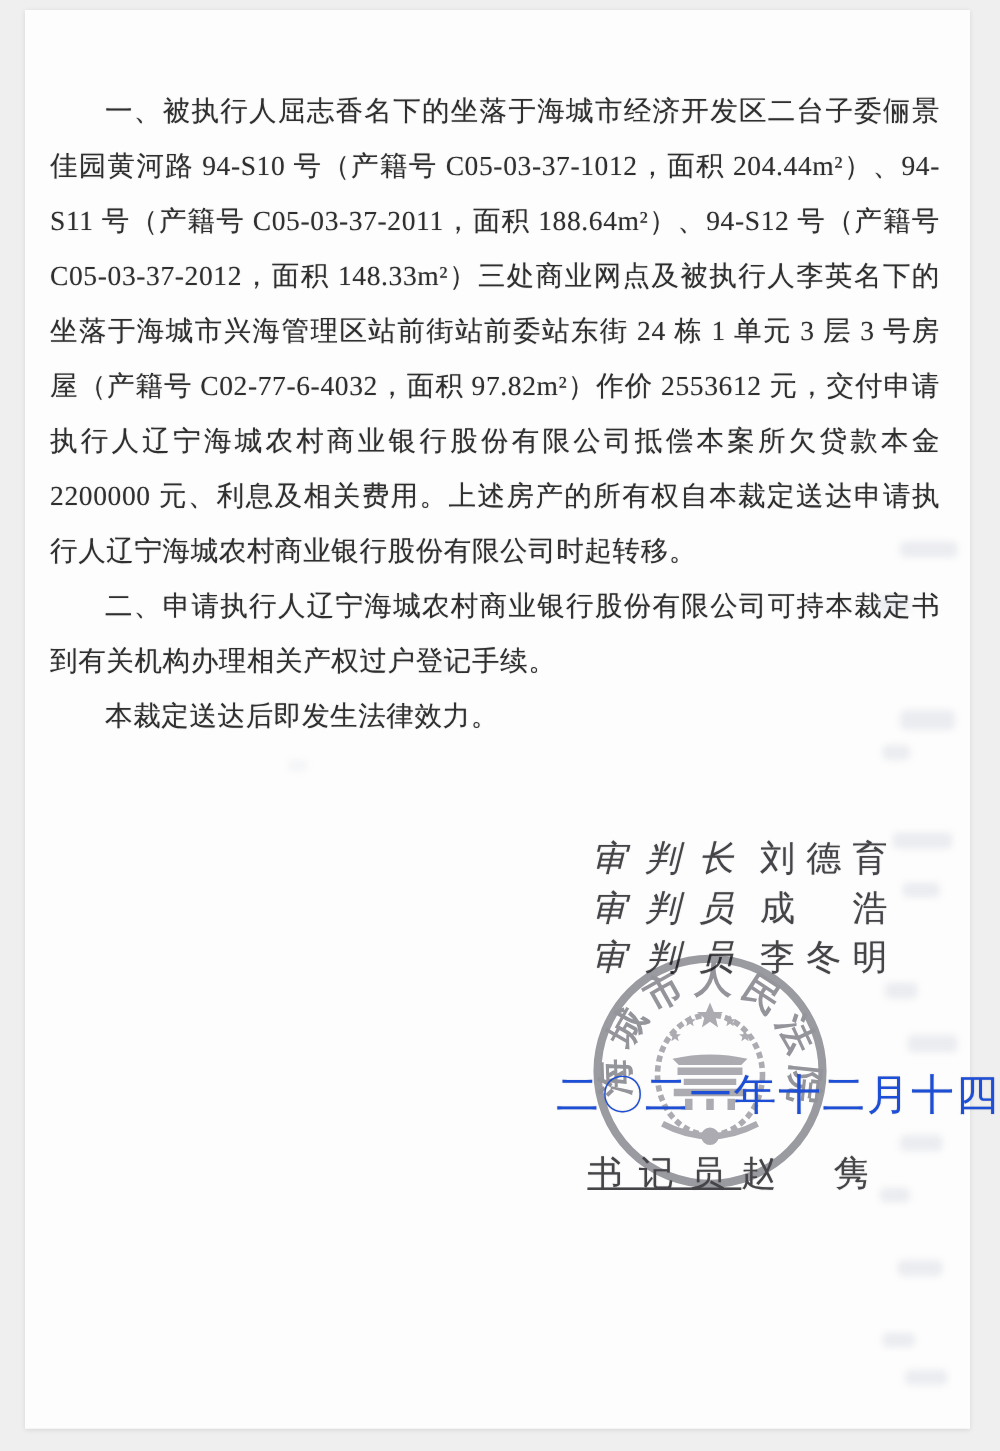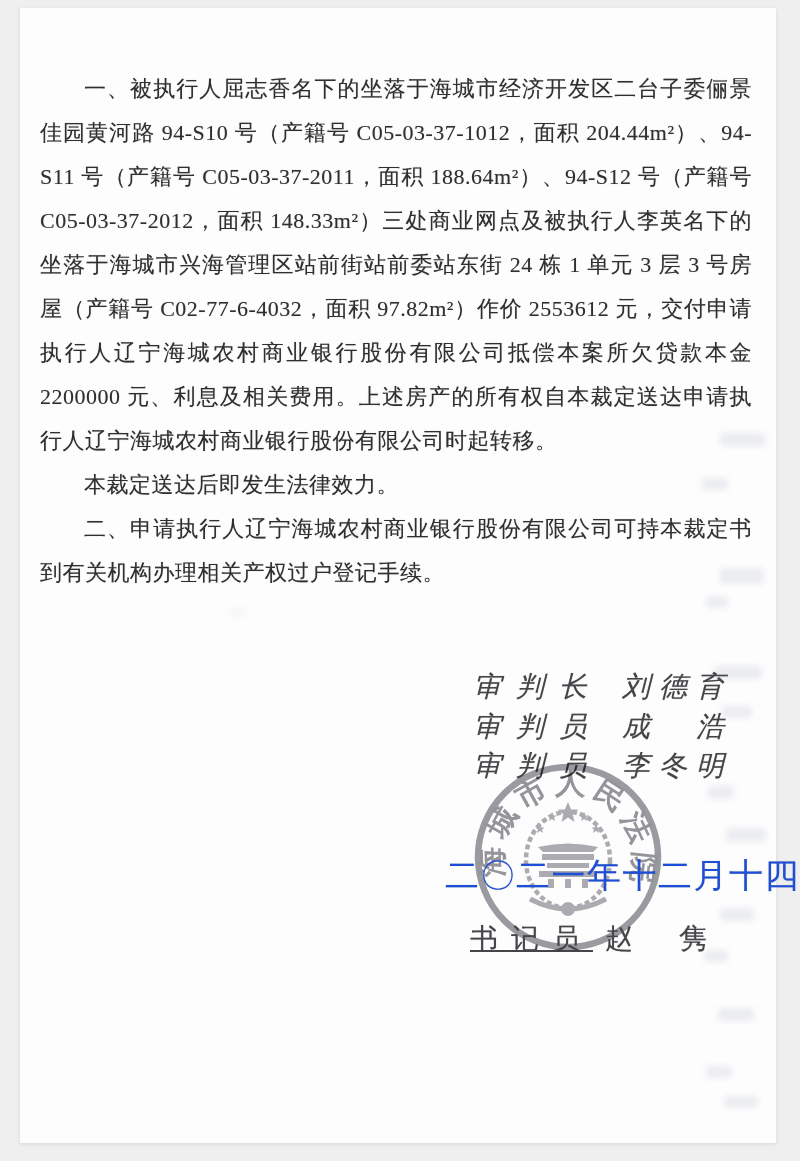--- a/index.html
+++ b/index.html
@@ -23,36 +23,36 @@
   }
   .body-text p{margin:0;text-indent:2em;}
   
   .sig-block{
     position:absolute;left:453px;top:660px;
     font-size:28px;color:#454549;
     text-shadow:0 0 1px rgba(60,60,60,0.4);
   }
   .sig-row{height:39.5px;white-space:nowrap;}
   .sig-role{letter-spacing:15px;font-style:italic;}
-  .sig-name{letter-spacing:9px;margin-left:20px;font-style:italic;}
+  .sig-name{letter-spacing:9px;margin-left:6px;}
   
   .date-line{
     position:absolute;left:425px;top:845px;
     font-size:34px;letter-spacing:1.5px;color:#1d4ed8;
     text-shadow:0 0 1px rgba(70,70,80,0.4);
     white-space:nowrap;z-index:3;
   }
   
   .clerk-line{
     position:absolute;left:450px;top:912px;
     font-size:28px;color:#454549;white-space:nowrap;
     text-shadow:0 0 1px rgba(60,60,60,0.4);z-index:3;
   }
   .clerk-role{letter-spacing:13px;text-decoration:underline;}
-  .clerk-name{letter-spacing:9px;margin-left:12px;}
+  .clerk-name{letter-spacing:9px;margin-left:0;}
   
   .seal{
     position:absolute;left:448px;top:749px;width:200px;height:200px;
     z-index:2;opacity:0.82;mix-blend-mode:multiply;
     filter:blur(0.4px);
   }
   
   .bleed i{
     position:absolute;display:block;border-radius:4px;
     background:rgba(110,115,145,0.12);filter:blur(3px);
@@ -73,22 +73,22 @@
   .bleed i:nth-child(14){left:330px;top:520px;width:18px;height:10px;background:rgba(110,115,145,0.07);}
   .bleed i:nth-child(15){left:210px;top:600px;width:16px;height:9px;background:rgba(110,115,145,0.06);}
 </style>
 </head>
 <body>
 
 <div class="page">
 
   <div class="body-text">
     <p>一、被执行人屈志香名下的坐落于海城市经济开发区二台子委俪景佳园黄河路 94-S10 号（产籍号 C05-03-37-1012，面积 204.44m²）、94-S11 号（产籍号 C05-03-37-2011，面积 188.64m²）、94-S12 号（产籍号 C05-03-37-2012，面积 148.33m²）三处商业网点及被执行人李英名下的坐落于海城市兴海管理区站前街站前委站东街 24 栋 1 单元 3 层 3 号房屋（产籍号 C02-77-6-4032，面积 97.82m²）作价 2553612 元，交付申请执行人辽宁海城农村商业银行股份有限公司抵偿本案所欠贷款本金 2200000 元、利息及相关费用。上述房产的所有权自本裁定送达申请执行人辽宁海城农村商业银行股份有限公司时起转移。</p>
+    <p>二、申请执行人辽宁海城农村商业银行股份有限公司可持本裁定书到有关机构办理相关产权过户登记手续。</p>
     <p>本裁定送达后即发生法律效力。</p>
-    <p>二、申请执行人辽宁海城农村商业银行股份有限公司可持本裁定书到有关机构办理相关产权过户登记手续。</p>
   </div>
 
   <div class="sig-block">
     <div class="sig-row">
       <span class="sig-role">审判长</span><span class="sig-name">刘德育</span>
     </div>
     <div class="sig-row">
       <span class="sig-role">审判员</span><span class="sig-name">成　浩</span>
     </div>
     <div class="sig-row">

